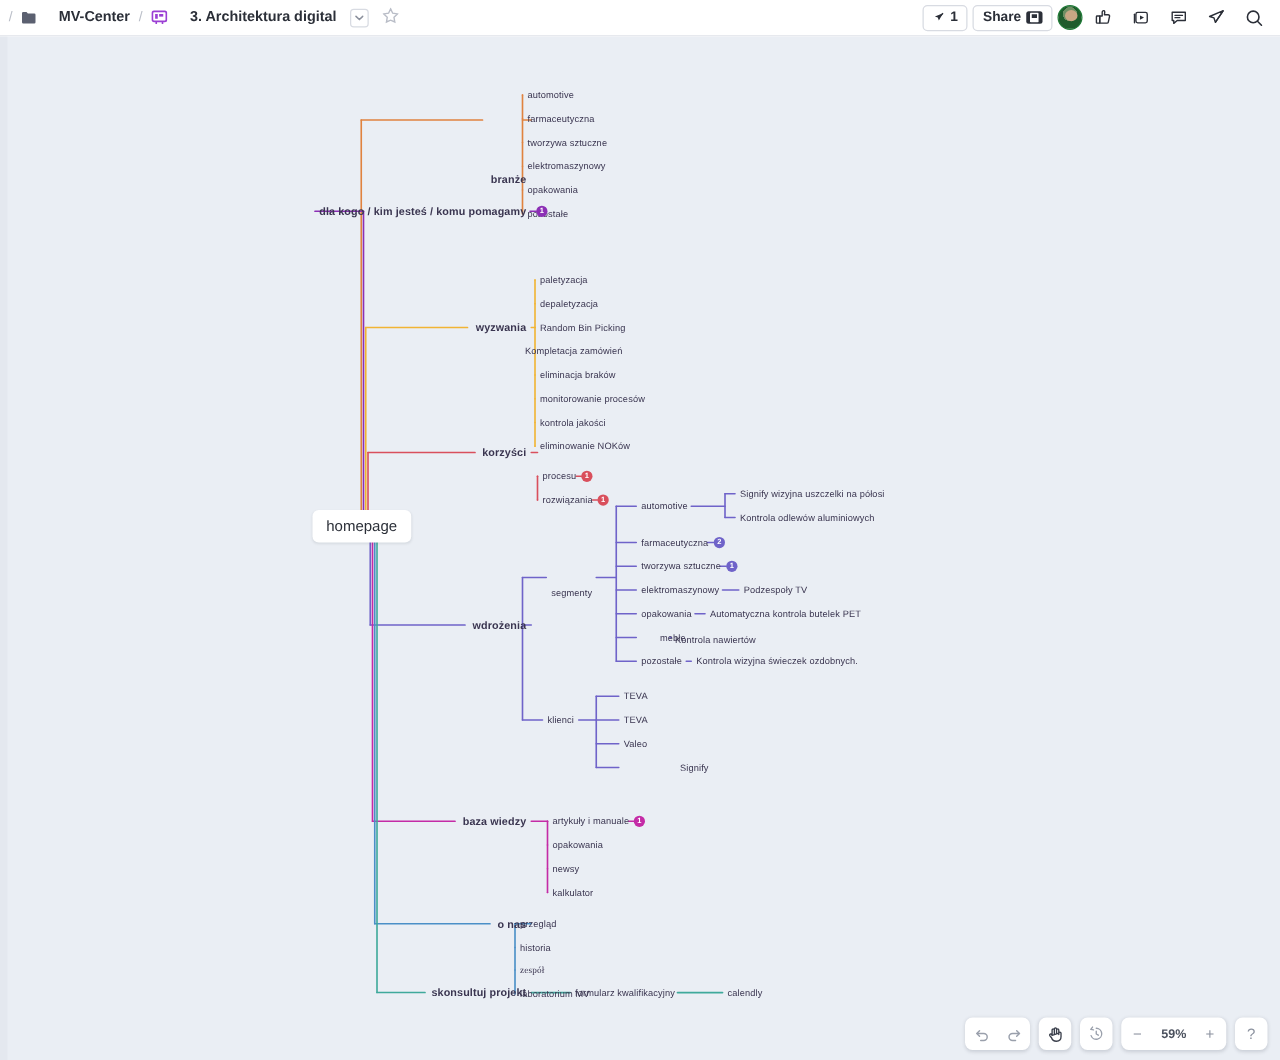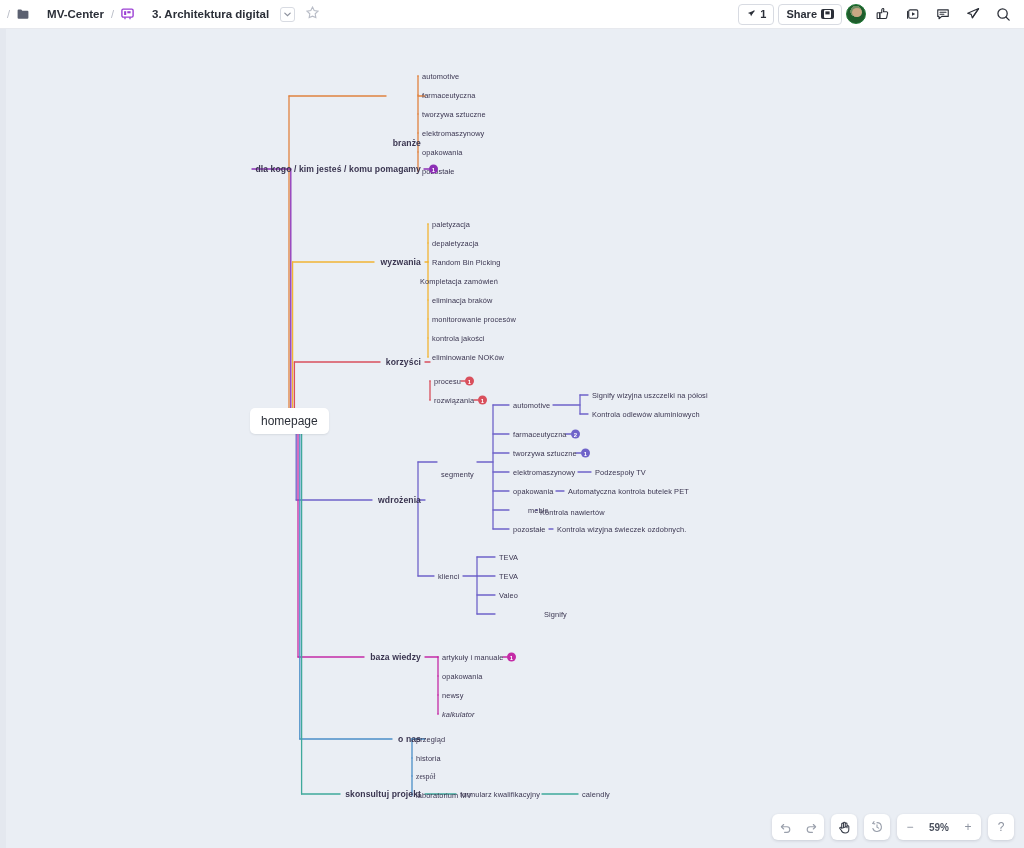--- a/index.html
+++ b/index.html
@@ -350,21 +350,21 @@
       <div class="node " style="left: 434px; top: 352px;">procesu</div>
       <div class="cbadge" style="left: 465px; top: 352px; background: rgb(217, 79, 92);">1</div>
       <div class="node " style="left: 434px; top: 371px;">rozwiązania</div>
       <div class="cbadge" style="left: 478px; top: 371px; background: rgb(217, 79, 92);">1</div>
       <div class="node lvl1" style="left: auto; top: 471px; right: 603px;">wdrożenia</div>
       <div class="node lvl1" style="left: auto; top: 628px; right: 603px;">baza wiedzy</div>
       <div class="node " style="left: 442px; top: 628px;">artykuły i manuale</div>
       <div class="cbadge" style="left: 507px; top: 628px; background: rgb(196, 43, 166);">1</div>
       <div class="node " style="left: 442px; top: 647px;">opakowania</div>
       <div class="node " style="left: 442px; top: 666px;">newsy</div>
-      <div class="node " style="left: 442px; top: 685px; font-style: italic;">kalkulator</div>
+      <div class="node " style="left: 442px; top: 685px;">kalkulator</div>
       <div class="node lvl1" style="left: auto; top: 710px; right: 603px;">o nas</div>
       <div class="node " style="left: 416px; top: 710px;">przegląd</div>
       <div class="node " style="left: 416px; top: 729px;">historia</div>
       <div class="node " style="left: 416px; top: 747px; font-family: Liberation Serif, serif;">zespół</div>
       <div class="node " style="left: 416px; top: 766px;">laboratorium MV</div>
       <div class="node lvl1" style="left: auto; top: 765px; right: 603px;">skonsultuj projekt</div>
       <div class="node " style="left: 441px; top: 433px; margin-top: 12px;">segmenty</div>
       <div class="node " style="left: 513px; top: 376px;">automotive</div>
       <div class="node " style="left: 592px; top: 366px;">Signify wizyjna uszczelki na półosi</div>
       <div class="node " style="left: 592px; top: 385px;">Kontrola odlewów aluminiowych</div>

